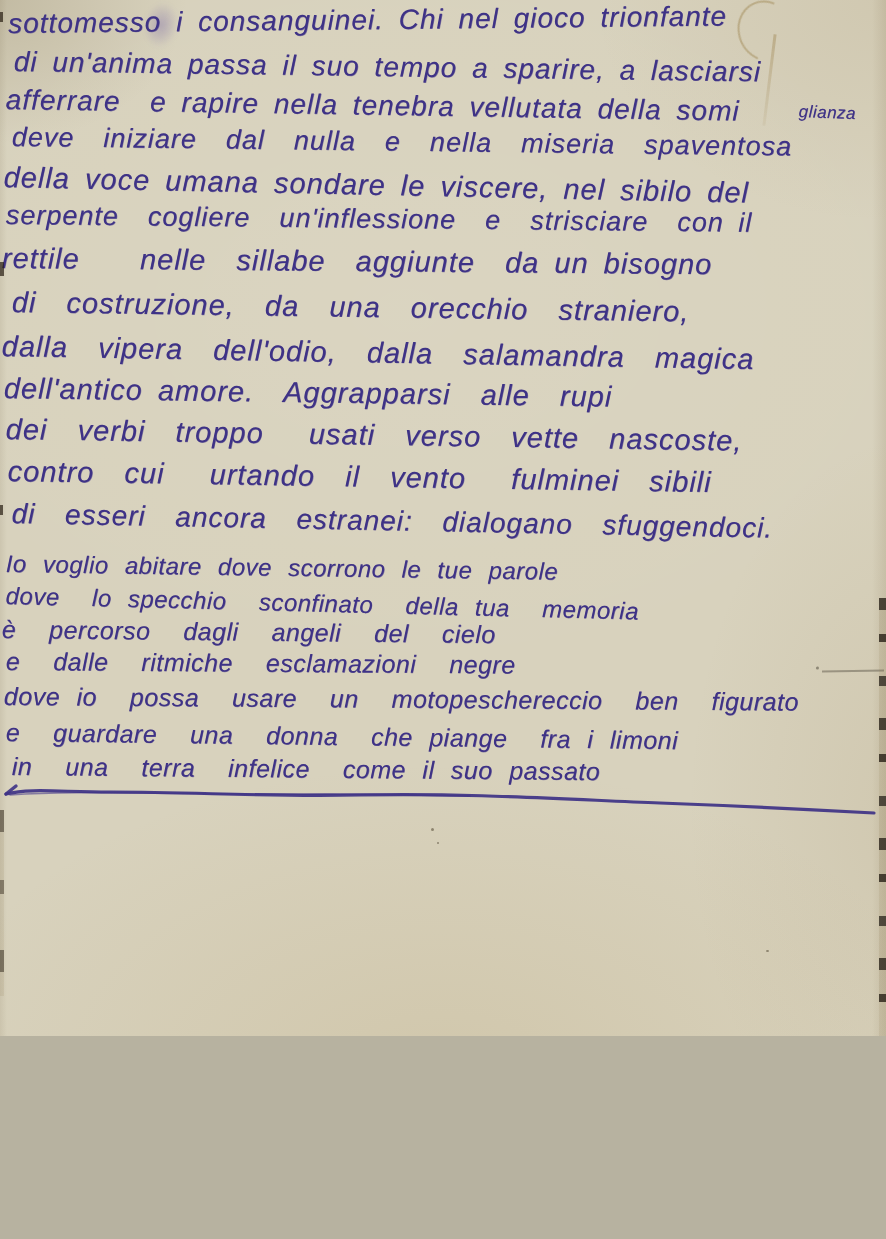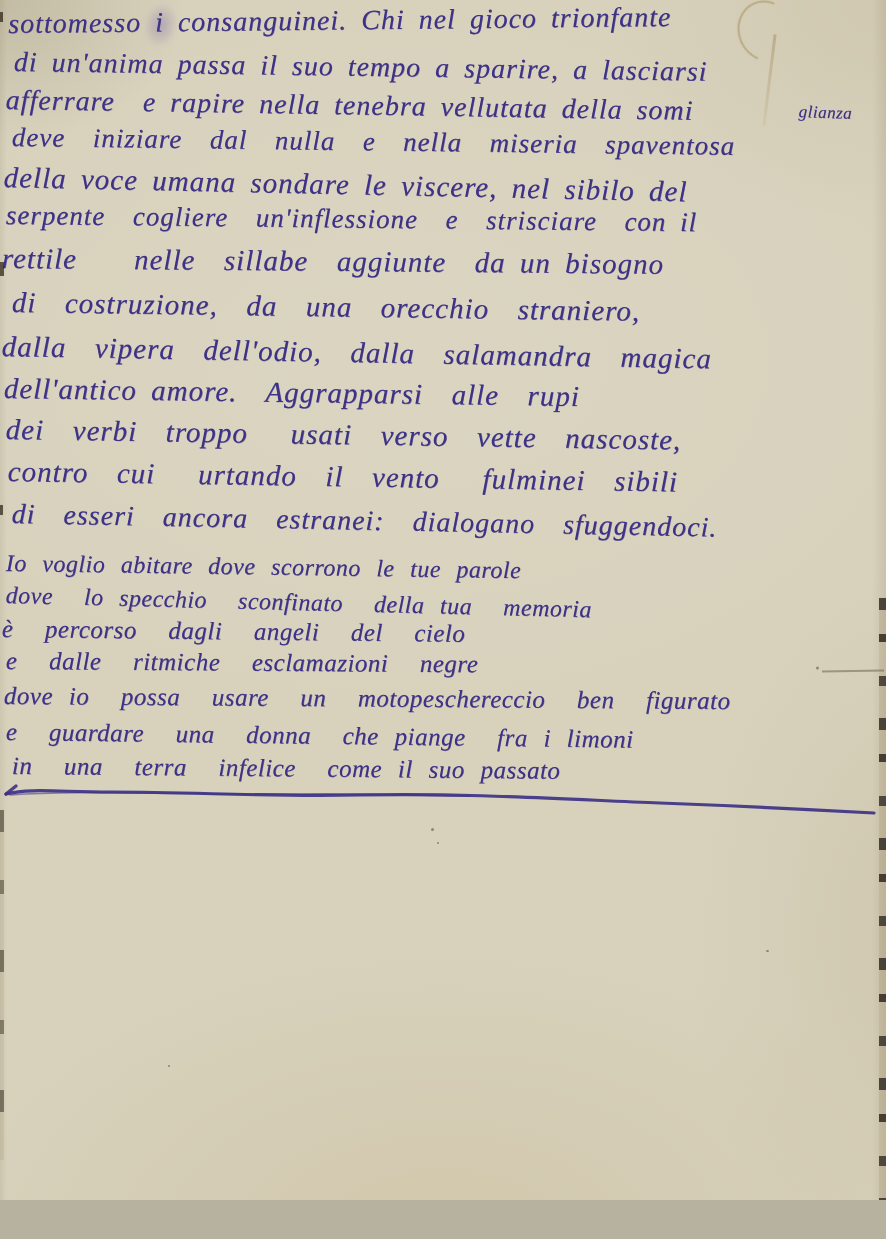--- a/index.html
+++ b/index.html
@@ -1,29 +1,29 @@
 <!DOCTYPE html>
 <html style="--ink: #3e3286;"><head>
 <meta charset="utf-8">
 <style>
   html,body{margin:0;padding:0;background:#b7b2a0;}
   #stage{
     position:relative;
-    width:886px;height:1200px;
+    width:886px;height:1036px;
     overflow:hidden;
     background:
       radial-gradient(900px 600px at 46% 30%, rgba(255,255,255,0.06), transparent 65%),
       radial-gradient(260px 200px at 0% 0%, rgba(110,95,60,0.20), transparent 72%),
       radial-gradient(420px 320px at 100% 0%, rgba(140,115,70,0.10), transparent 70%),
       radial-gradient(700px 420px at 50% 104%, rgba(170,140,80,0.16), transparent 75%),
       radial-gradient(300px 500px at 103% 78%, rgba(150,125,80,0.12), transparent 75%),
       linear-gradient(90deg, rgba(100,85,55,0.10) 0px, transparent 7px),
       linear-gradient(270deg, rgba(115,95,60,0.14) 0px, transparent 14px),
       #d8d2bd;
-    font-family:Liberation Serif, serif;
+    font-family:Liberation Sans, sans-serif;
   }
   .line{
     position:absolute;
     font-style:italic;
     color:var(--ink,#3e3286);
     white-space:pre;
     letter-spacing:1px;
     word-spacing:6px;
     transform-origin:left top;
     text-shadow:0.4px 0.4px 0.5px rgba(62,50,134,0.55);

